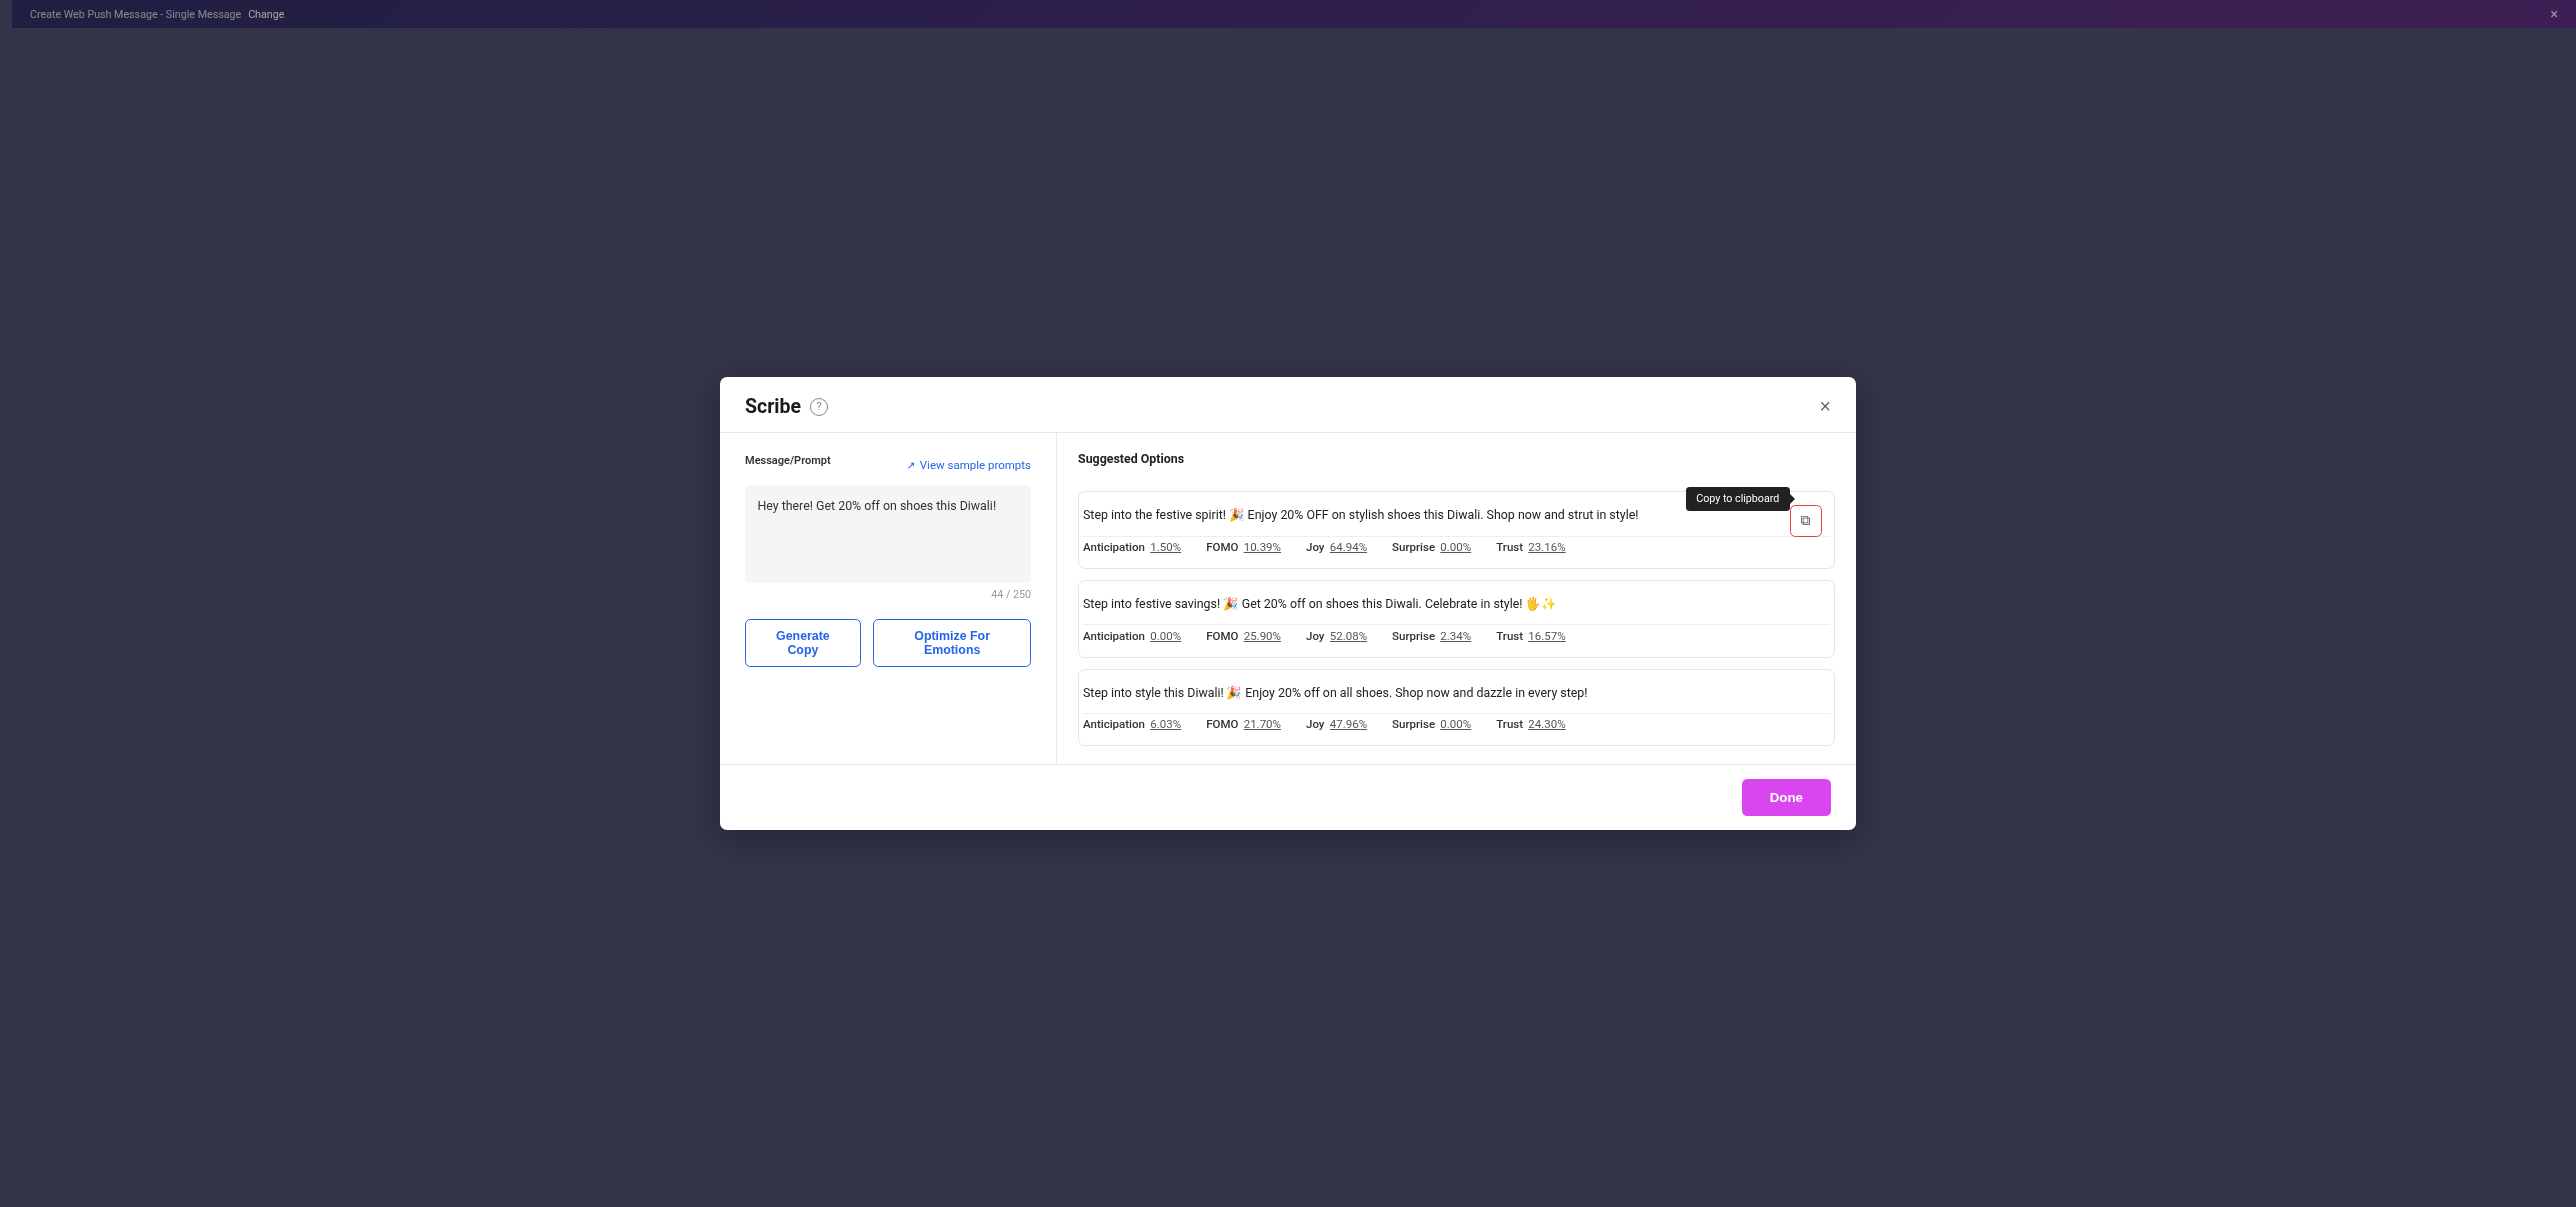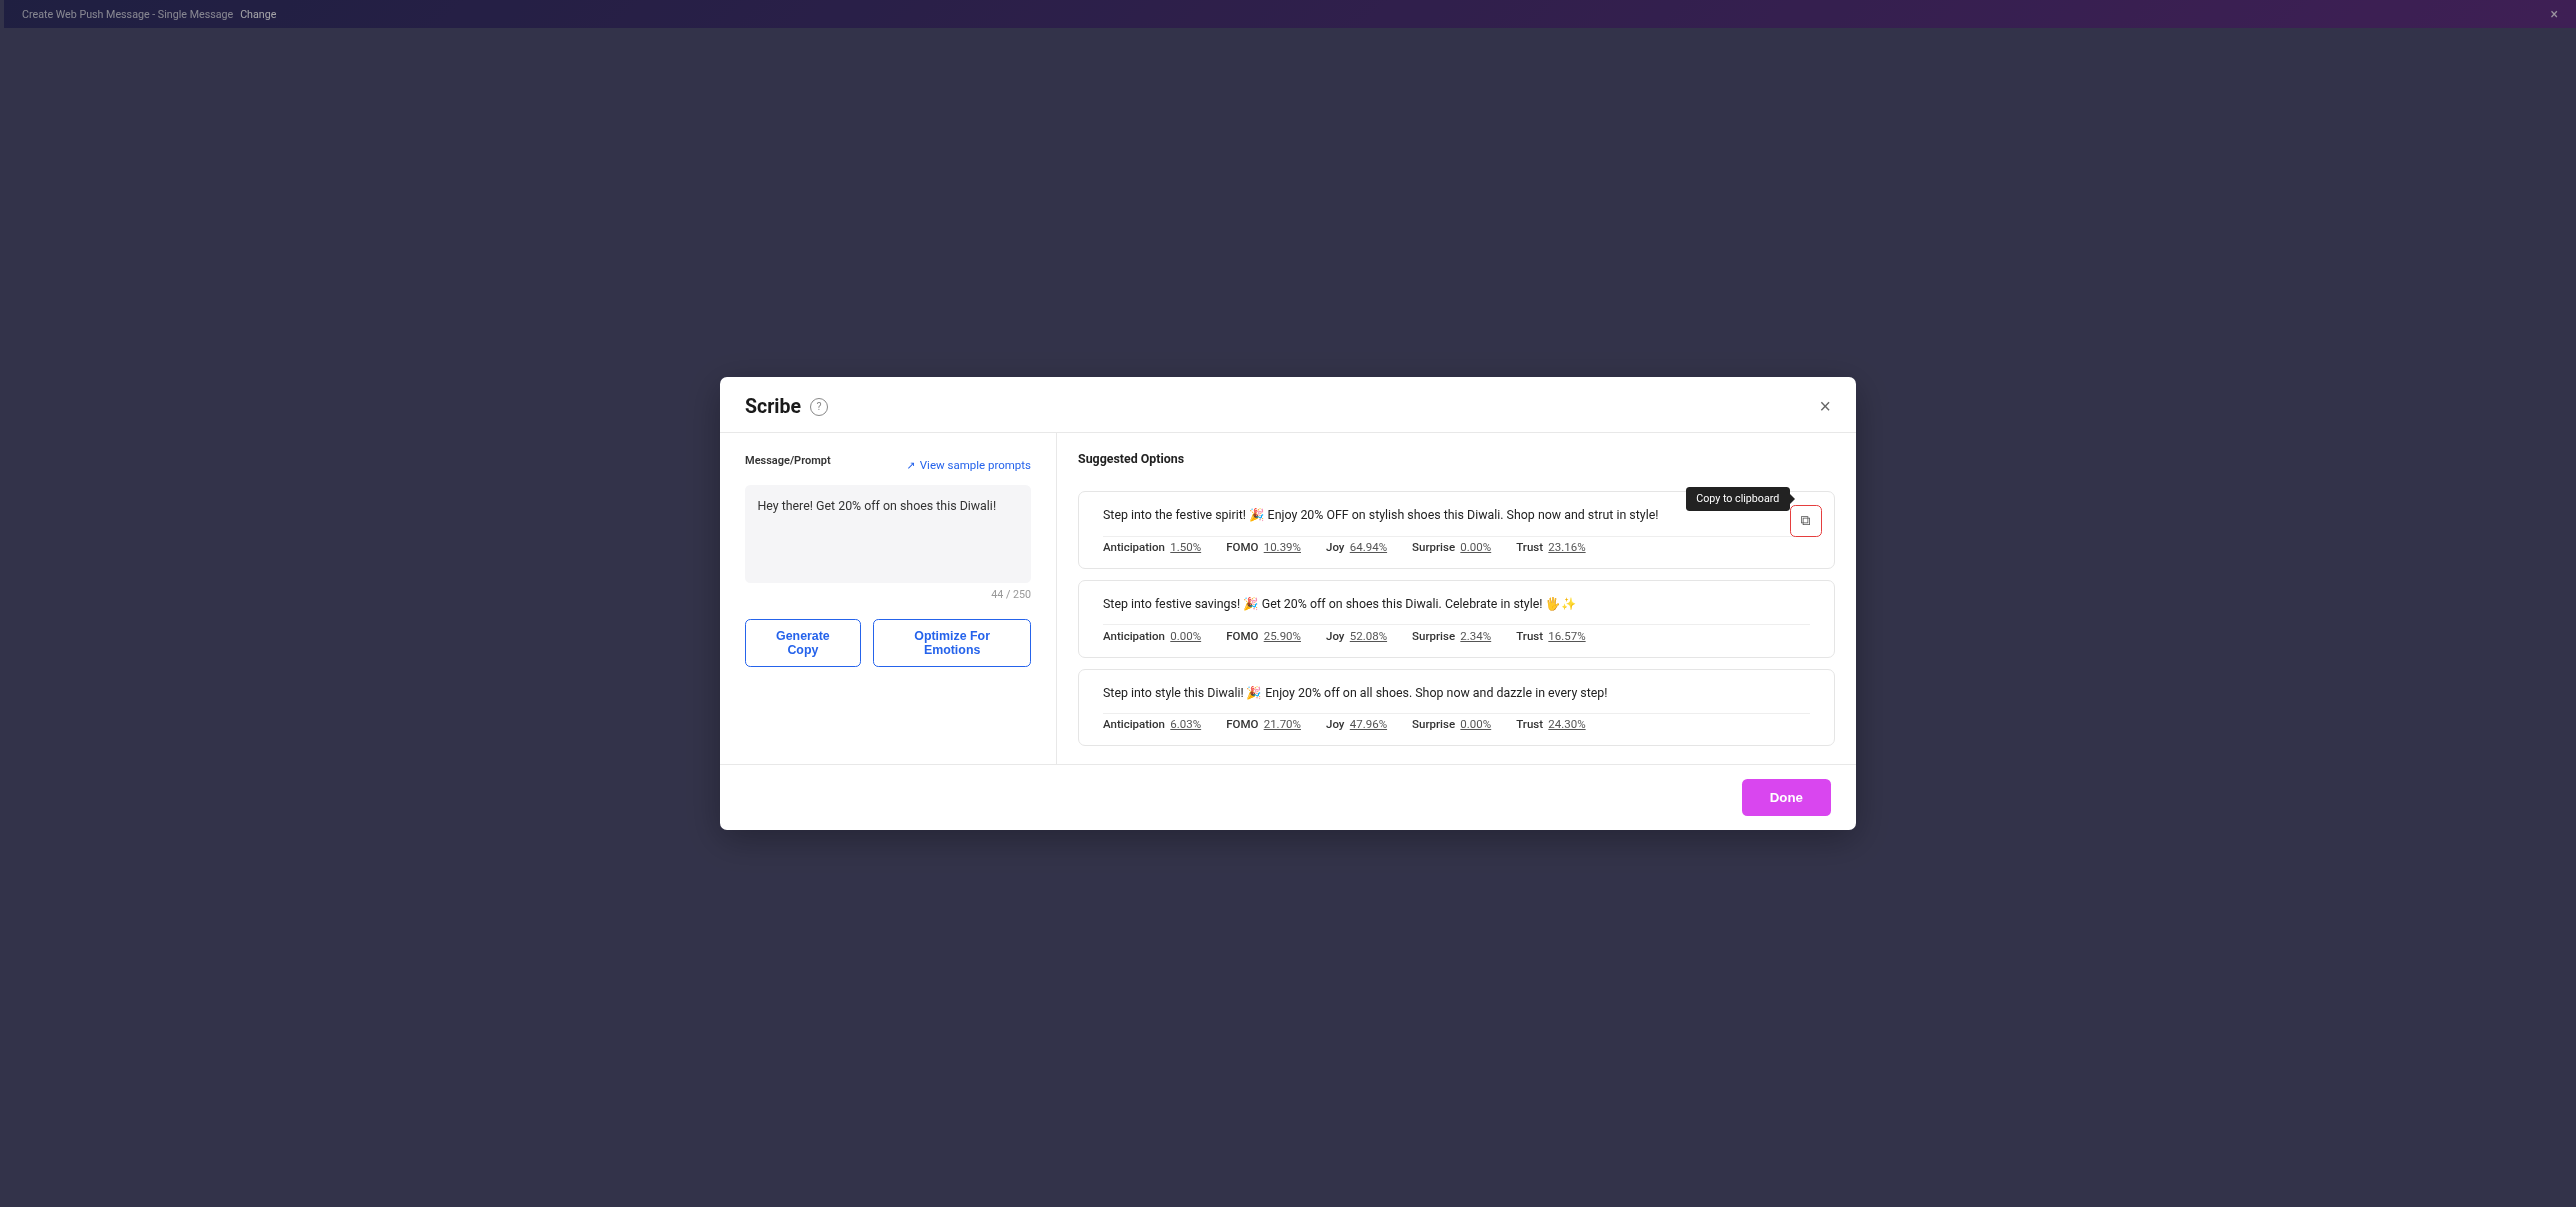--- a/index.html
+++ b/index.html
@@ -9,21 +9,21 @@
       display: flex;
       align-items: center;
       justify-content: center;
       min-height: 100vh;
       padding: 0;
     }
 
     .top-nav {
       position: fixed;
       top: 0;
-      left: 4px;
+      left: 12px;
       right: 0;
       height: 28px;
       background: linear-gradient(135deg, #2d2d5e 0%, #5a2d7a 100%);
       display: flex;
       align-items: center;
       padding: 0 18px;
       z-index: 5;
     }
 
     .top-nav-text {
@@ -204,21 +204,21 @@
       font-size: 12.4px;
       font-weight: 700;
       color: #222;
       margin-bottom: 3.6px;
     }
 
     .option-card {
       background: white;
       border: 0.9px solid #e5e5e5;
       border-radius: 7px;
-      padding: 14px 24px;
+      padding: 14px 4px;
       position: relative;
     }
 
     .option-text {
       font-size: 12.4px;
       color: #222;
       margin-bottom: 10.7px;
       line-height: 1.5;
     }
 

